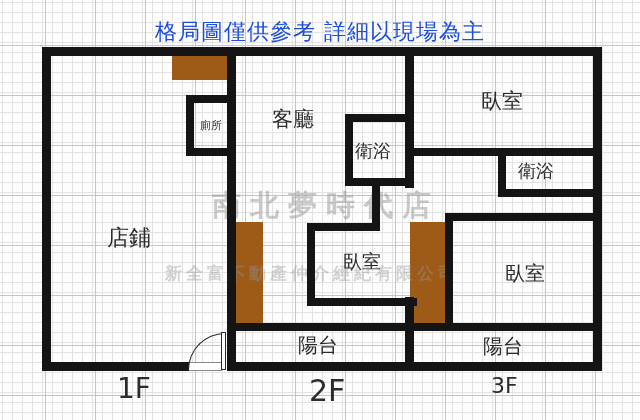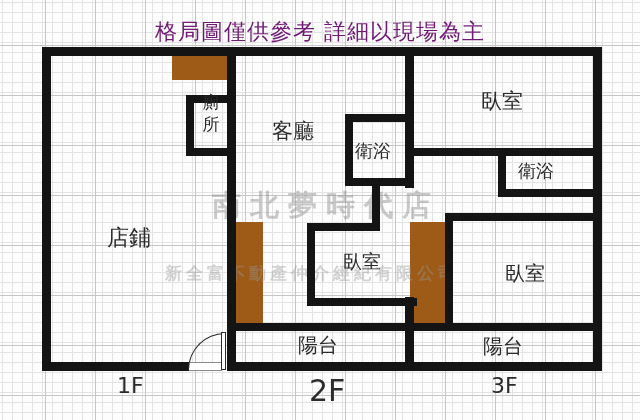--- a/index.html
+++ b/index.html
@@ -22,21 +22,21 @@
   .door-arc{position:absolute;left:188px;top:333px;width:36px;height:36px;
     border-left:1.5px solid #2a2a2a;border-top:1.5px solid #2a2a2a;
     border-top-left-radius:100% 100%;z-index:4;}
   .door-leaf{position:absolute;left:221px;top:332px;width:5px;height:38px;
     background:#fff;border:1px solid #2a2a2a;box-sizing:border-box;z-index:4;}
   .door-threshold{position:absolute;left:189px;top:362px;width:33px;height:9px;
     background:#fff;border-top:1px solid #8a8a8a;border-bottom:1px solid #8a8a8a;
     box-sizing:border-box;z-index:4;}
   .lbl{position:absolute;color:#2b2b2b;z-index:5;white-space:nowrap;line-height:1.1;}
   .title{position:absolute;left:0;top:17px;width:100%;text-align:center;
-    font-size:22px;color:#701a75;font-weight:500;letter-spacing:1px;z-index:5;}
+    font-size:22px;color:#1d4ed8;font-weight:500;letter-spacing:1px;z-index:5;}
   .toilet{width:22px;white-space:normal;text-align:center;line-height:1.3;}
 </style>
 </head>
 <body>
 
 <div class="canvas">
   <div class="grid"></div>
 
   <div class="stairs" style="left:172px;top:49px;width:57px;height:31px;"></div>
   <div class="stairs" style="left:232px;top:222px;width:31px;height:101px;"></div>
@@ -76,26 +76,26 @@
   <div class="wall" style="left:445px;top:213px;width:157px;height:8px;"></div>
   <div class="wall" style="left:445px;top:213px;width:8px;height:118px;"></div>
 
   <div class="door-threshold"></div>
   <div class="door-arc"></div>
   <div class="door-leaf"></div>
 
   <div class="title">格局圖僅供參考 詳細以現場為主</div>
 
   <div class="lbl" style="left:107px;top:226px;font-size:22px;">店鋪</div>
-  <div class="lbl toilet" style="left:200px;top:91px;font-size:17px;">廁所</div>
-  <div class="lbl" style="left:272px;top:120px;font-size:21px;">客廳</div>
+  <div class="lbl toilet" style="left:200px;top:119px;font-size:11px;">廁所</div>
+  <div class="lbl" style="left:272px;top:108px;font-size:21px;">客廳</div>
   <div class="lbl" style="left:355px;top:141px;font-size:18px;">衛浴</div>
   <div class="lbl" style="left:343px;top:251px;font-size:19px;">臥室</div>
   <div class="lbl" style="left:298px;top:334px;font-size:20px;">陽台</div>
   <div class="lbl" style="left:481px;top:90px;font-size:21px;">臥室</div>
   <div class="lbl" style="left:518px;top:161px;font-size:18px;">衛浴</div>
   <div class="lbl" style="left:505px;top:262px;font-size:20px;">臥室</div>
   <div class="lbl" style="left:483px;top:335px;font-size:20px;">陽台</div>
 
-  <div class="lbl" style="left:117px;top:374px;font-size:22px;">1F</div>
+  <div class="lbl" style="left:117px;top:374px;font-size:28px;">1F</div>
   <div class="lbl" style="left:309px;top:374px;font-size:30px;">2F</div>
   <div class="lbl" style="left:491px;top:374px;font-size:22px;">3F</div>
 </div>
 
 </body></html>

